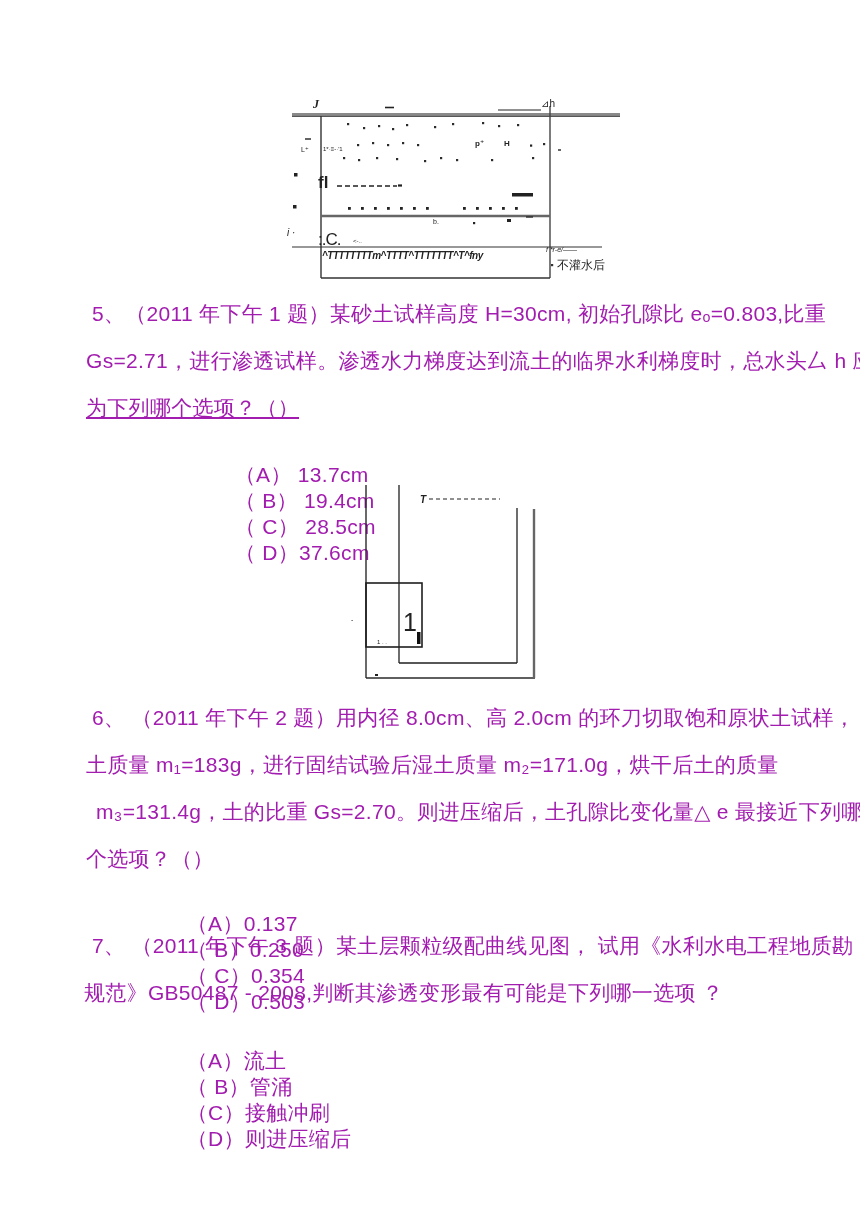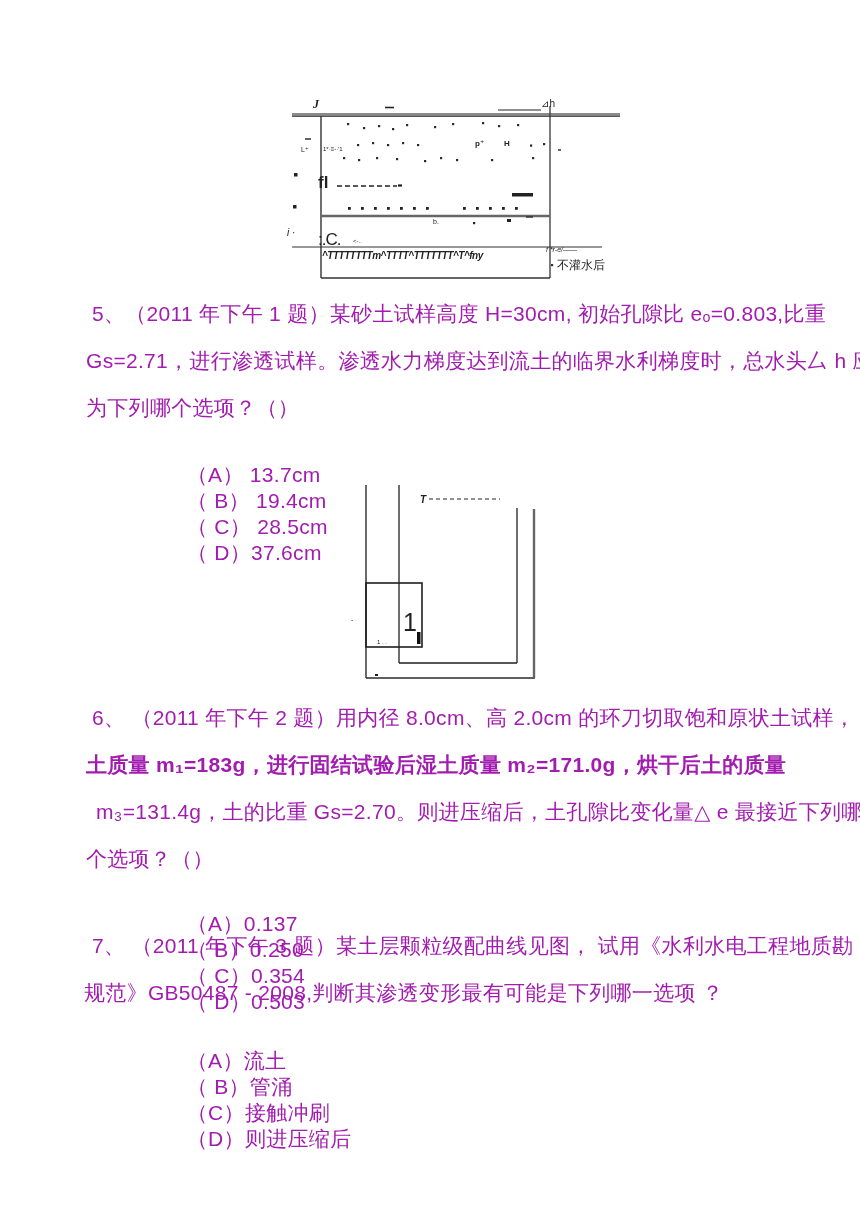--- a/index.html
+++ b/index.html
@@ -6,21 +6,21 @@
   body{
     width:860px;height:1218px;background:#ffffff;position:relative;overflow:hidden;
     font-family:"Liberation Sans","DejaVu Sans",sans-serif;
   }
   .page{position:absolute;inset:0;background:#fff;}
   .tline{
     position:absolute;white-space:pre;font-size:21px;line-height:26px;
     color:#a21caf;letter-spacing:0.3px;
   }
   .opts span{display:inline-block;}
-  .opts-q5 span{margin-right:28px;}
+  .opts-q5 span{margin-right:28px;margin-left:48px;}
   .opts-q6 span{}
   .opts-q7 span{margin-right:14px;}
   .fig{position:absolute;}
   svg text{fill:#222;}
   .lab-serif{font-family:"Liberation Serif","DejaVu Serif",serif;}
 </style>
 </head>
 <body>
 
 <div class="page">
@@ -111,21 +111,21 @@
     <text x="68" y="155" font-size="6">&lt;-..</text>
     <text x="148" y="136" font-size="7">b.</text>
     <text x="37" y="171" font-size="10" font-weight="bold" font-style="italic" letter-spacing="-0.5">^TTTTTTTTm^TTTT^TTTTTTT^T^fny</text>
     <text x="261" y="164" font-size="7" font-style="italic">f *r-e/——</text>
     <text x="272" y="181" font-size="12">不灌水后</text>
   </svg>
 
   <div>
     <div class="tline" style="left:92px;top:301px;">5、（2011 年下午 1 题）某砂土试样高度 H=30cm, 初始孔隙比 eₒ=0.803,比重</div>
     <div class="tline" style="left:86px;top:348px;">Gs=2.71，进行渗透试样。渗透水力梯度达到流土的临界水利梯度时，总水头厶 h 应</div>
-    <div class="tline" style="left:86px;top:395px;">为下列哪个选项？（）</div>
+    <div class="tline" style="left:86px;top:395px;text-decoration:underline;">为下列哪个选项？（）</div>
     <div class="tline opts opts-q5" style="left:150px;top:436px;">
       <span>（A） 13.7cm</span>
       <span>（ B） 19.4cm</span>
       <span>（ C） 28.5cm</span>
       <span>（ D）37.6cm</span>
     </div>
   </div>
 
   <svg class="fig" style="left:350px;top:470px;" width="225" height="215" viewBox="0 0 225 215">
     <g fill="none">
@@ -141,21 +141,21 @@
       <rect x="25" y="204" width="3" height="2" fill="#222" stroke="none"></rect>
     </g>
     <text x="70" y="33" font-size="10" font-weight="bold" font-style="italic">T</text>
     <text x="53" y="161" font-size="25">1</text>
     <text x="27" y="174" font-size="6">1 . .</text>
     <text x="1" y="152" font-size="7">-</text>
   </svg>
 
   <div>
     <div class="tline" style="left:92px;top:705px;">6、 （2011 年下午 2 题）用内径 8.0cm、高 2.0cm 的环刀切取饱和原状土试样， 湿</div>
-    <div class="tline" style="left:86px;top:752px;font-weight:bold;">土质量 m₁=183g，进行固结试验后湿土质量 m₂=171.0g，烘干后土的质量</div>
+    <div class="tline" style="left:86px;top:752px;">土质量 m₁=183g，进行固结试验后湿土质量 m₂=171.0g，烘干后土的质量</div>
     <div class="tline" style="left:96px;top:799px;text-align:center;">m₃=131.4g，土的比重 Gs=2.70。则进压缩后，土孔隙比变化量△ e 最接近下列哪</div>
     <div class="tline" style="left:86px;top:846px;">个选项？（）</div>
     <div class="tline opts opts-q6" style="left:150px;top:885px;">
       <span>（A）0.137</span>
       <span>（ B）0.250</span>
       <span>（ C）0.354</span>
       <span>（ D）0.503</span>
     </div>
   </div>
 

